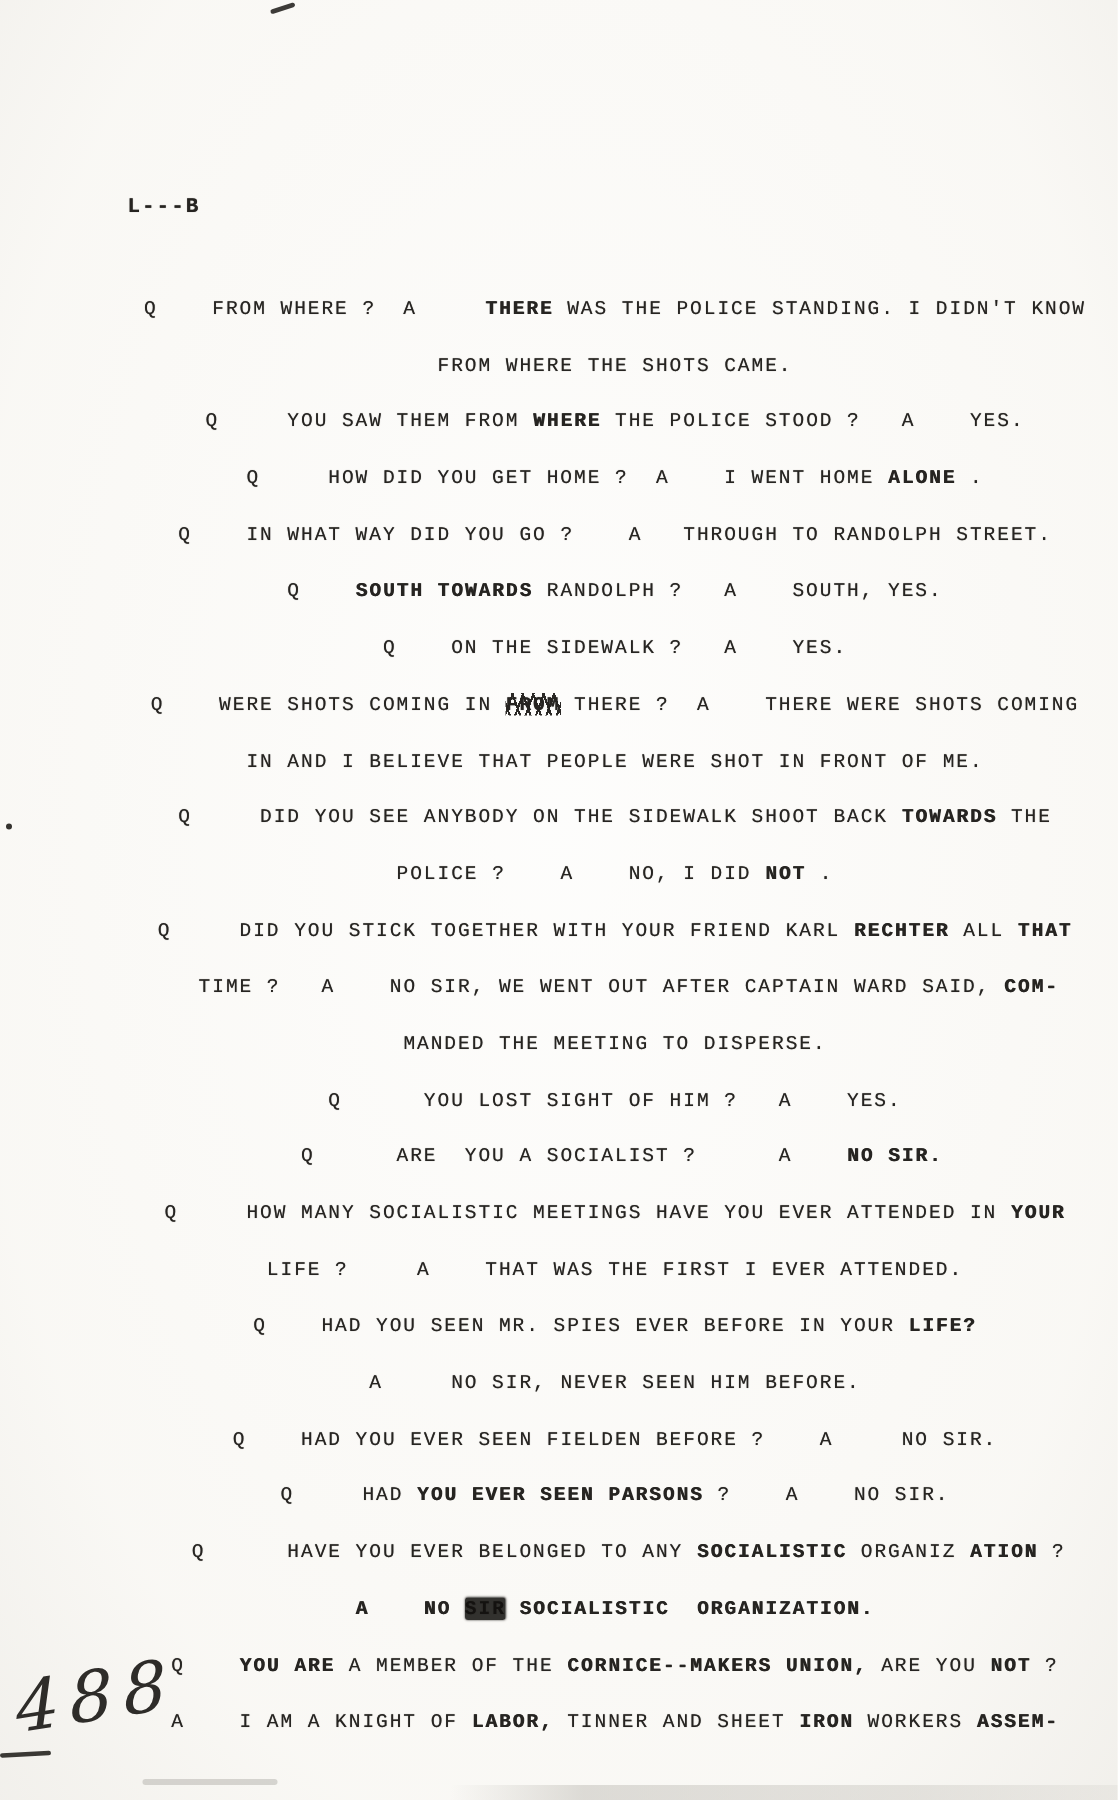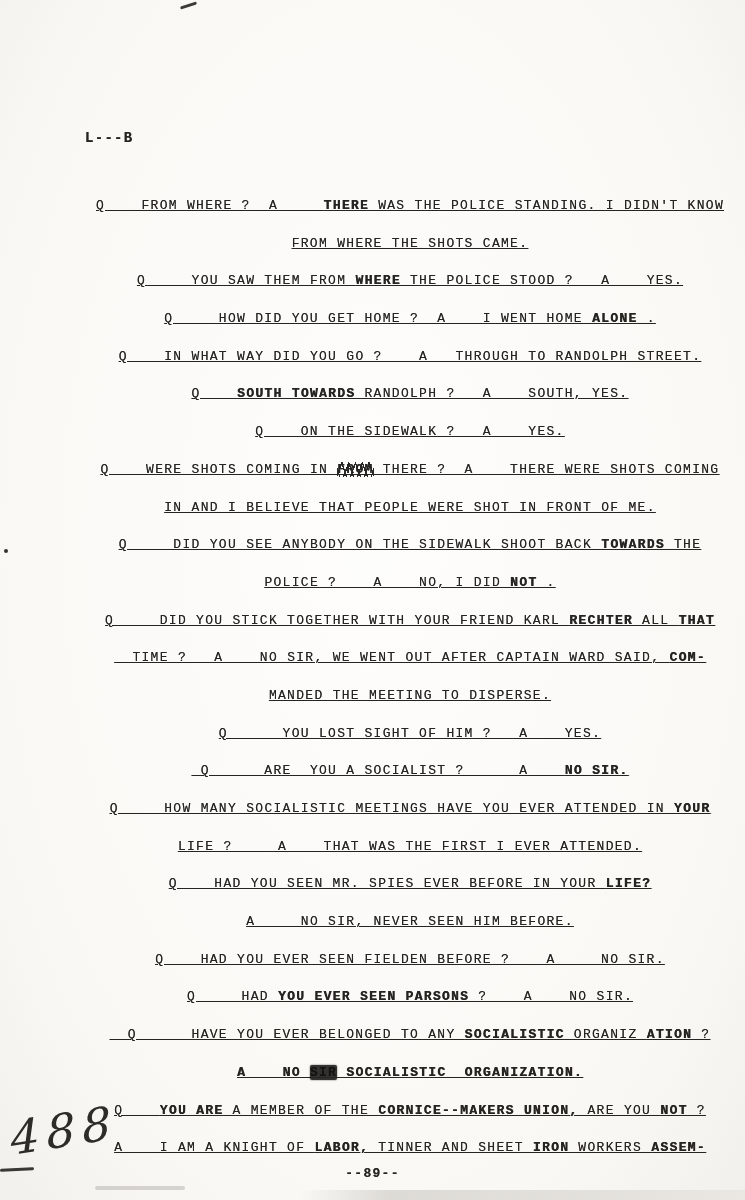--- a/index.html
+++ b/index.html
@@ -33,21 +33,20 @@
     left: 85px;
     top: 130px;
     font-weight: bold;
     font-size: 14px;
   }
   .lines {
     position: absolute;
     left: 85px;
     top: 198px;
     right: 10px;
-    text-decoration: underline;
   }
   .line {
     height: 37.7px;
     overflow: visible;
   }
   .seg-bold {
     font-weight: bold;
     text-shadow: 0.4px 0 0 rgba(20,18,16,0.9);
   }
   .seg-struck {
@@ -138,21 +137,20 @@
 <div class="page">
 
   <div class="pen-stroke"></div>
 
   <div class="typed header-label">L---B</div>
 
   <div class="lines typed"><div class="line"><span>Q    FROM WHERE ?  A     </span><span class="seg-bold">THERE</span><span> WAS THE POLICE STANDING. I DIDN'T KNOW</span></div><div class="line"><span>FROM WHERE THE SHOTS CAME.</span></div><div class="line"><span>Q     YOU SAW THEM FROM </span><span class="seg-bold">WHERE</span><span> THE POLICE STOOD ?   A    YES.</span></div><div class="line"><span>Q     HOW DID YOU GET HOME ?  A    I WENT HOME </span><span class="seg-bold">ALONE</span><span> .</span></div><div class="line"><span>Q    IN WHAT WAY DID YOU GO ?    A   THROUGH TO RANDOLPH STREET.</span></div><div class="line"><span>Q    </span><span class="seg-bold">SOUTH TOWARDS</span><span> RANDOLPH ?   A    SOUTH, YES.</span></div><div class="line"><span>Q    ON THE SIDEWALK ?   A    YES.</span></div><div class="line"><span>Q    WERE SHOTS COMING IN </span><span class="seg-struck">FROM</span><span> THERE ?  A    THERE WERE SHOTS COMING</span></div><div class="line"><span>IN AND I BELIEVE THAT PEOPLE WERE SHOT IN FRONT OF ME.</span></div><div class="line"><span>Q     DID YOU SEE ANYBODY ON THE SIDEWALK SHOOT BACK </span><span class="seg-bold">TOWARDS</span><span> THE</span></div><div class="line"><span>POLICE ?    A    NO, I DID </span><span class="seg-bold">NOT</span><span> .</span></div><div class="line"><span>Q     DID YOU STICK TOGETHER WITH YOUR FRIEND KARL </span><span class="seg-bold">RECHTER</span><span> ALL </span><span class="seg-bold">THAT</span></div><div class="line"><span>  TIME ?   A    NO SIR, WE WENT OUT AFTER CAPTAIN WARD SAID, </span><span class="seg-bold">COM-</span></div><div class="line"><span>MANDED THE MEETING TO DISPERSE.</span></div><div class="line"><span>Q      YOU LOST SIGHT OF HIM ?   A    YES.</span></div><div class="line"><span> Q      ARE  YOU A SOCIALIST ?      A    </span><span class="seg-bold">NO SIR.</span></div><div class="line"><span>Q     HOW MANY SOCIALISTIC MEETINGS HAVE YOU EVER ATTENDED IN </span><span class="seg-bold">YOUR</span></div><div class="line"><span>LIFE ?     A    THAT WAS THE FIRST I EVER ATTENDED.</span></div><div class="line"><span>Q    HAD YOU SEEN MR. SPIES EVER BEFORE IN YOUR </span><span class="seg-bold">LIFE?</span></div><div class="line"><span>A     NO SIR, NEVER SEEN HIM BEFORE.</span></div><div class="line"><span>Q    HAD YOU EVER SEEN FIELDEN BEFORE ?    A     NO SIR.</span></div><div class="line"><span>Q     HAD </span><span class="seg-bold">YOU EVER SEEN PARSONS</span><span> ?    A    NO SIR.</span></div><div class="line"><span>  Q      HAVE YOU EVER BELONGED TO ANY </span><span class="seg-bold">SOCIALISTIC</span><span> ORGANIZ </span><span class="seg-bold">ATION</span><span> ?</span></div><div class="line"><span class="seg-bold">A    </span><span class="seg-bold">NO </span><span class="seg-blackout">SIR</span><span class="seg-bold"> SOCIALISTIC  ORGANIZATION.</span></div><div class="line"><span>Q    </span><span class="seg-bold">YOU ARE</span><span> A MEMBER OF THE </span><span class="seg-bold">CORNICE--MAKERS UNION,</span><span> ARE YOU </span><span class="seg-bold">NOT</span><span> ?</span></div><div class="line"><span>A    I AM A KNIGHT OF </span><span class="seg-bold">LABOR,</span><span> TINNER AND SHEET </span><span class="seg-bold">IRON</span><span> WORKERS </span><span class="seg-bold">ASSEM-</span></div></div>
 
   <div class="ink-dot"></div>
 
-  <div class="typed page-number">--89--</div>
 
   <div class="handwritten-number">488</div>
 
   <div class="underline-mark"></div>
 
   <div class="scan-smudge-small"></div>
   <div class="scan-smudge-bottom"></div>
 
 </div>
 

